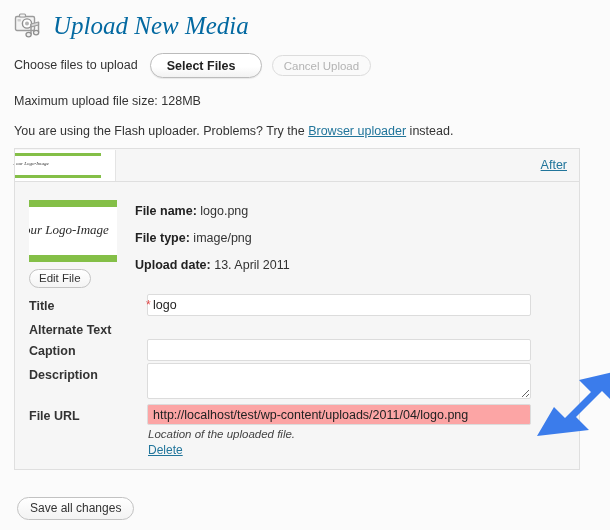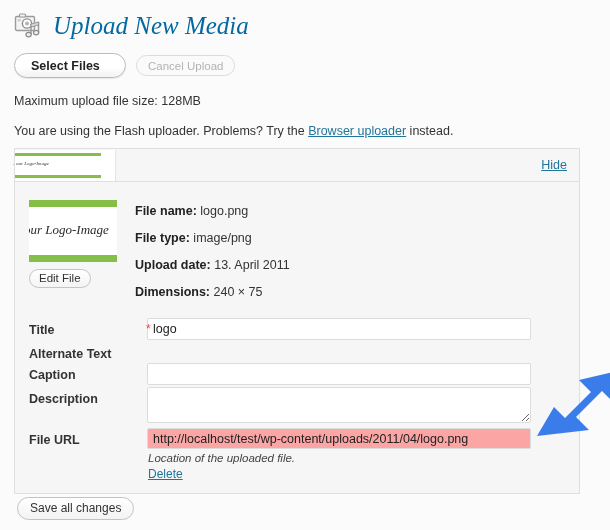--- a/index.html
+++ b/index.html
@@ -337,41 +337,42 @@
       <path d="M24.5 11 L24.5 21.5" stroke="#9b9b9b" stroke-width="1.5" fill="none"></path>
       <path d="M17 13 L24.5 11 L24.5 14 L17 16 Z" fill="#d8d8d8" stroke="#9b9b9b" stroke-width="1.2" stroke-linejoin="round"></path>
       <ellipse cx="14.6" cy="23.6" rx="2.6" ry="2.2" fill="#f0f0f0" stroke="#8f8f8f" stroke-width="1.3"></ellipse>
       <ellipse cx="22.1" cy="21.6" rx="2.6" ry="2.2" fill="#f0f0f0" stroke="#8f8f8f" stroke-width="1.3"></ellipse>
     </svg>
   </div>
   <div class="page-title">Upload New Media</div>
 </div>
 
 <div class="choose-row">
+  <span class="choose-label">Choose files to upload</span>
   <div class="btn-select">Select Files</div>
   <div class="btn-cancel">Cancel Upload</div>
 </div>
 
 <div class="info-line info-max">Maximum upload file size: 128MB</div>
 
 <div class="info-line info-flash">
   <span>You are using the Flash uploader. Problems? Try the </span><a class="link" href="#">Browser uploader</a><span> instead.</span>
 </div>
 
 <div class="info-line info-after">After a file has been uploaded, you can add titles and descriptions.</div>
 
 <div class="panel">
 
   <div class="panel-bar">
     <div class="panel-bar-thumb">
       <div class="mini-bar-top"></div>
       <div class="mini-text">our Logo-Image</div>
       <div class="mini-bar-bot"></div>
     </div>
-    <a class="link hide-link" href="#">Hide</a>
+    <a class="link hide-link" href="#">After</a>
   </div>
 
   <div class="panel-body">
 
     <div class="media-row">
       <div class="thumb-col">
         <div class="thumb">
           <div class="thumb-bar-top"></div>
           <div class="thumb-text">our Logo-Image</div>
           <div class="thumb-bar-bot"></div>
@@ -384,24 +385,20 @@
           <b>File name:</b>
           <span>logo.png</span>
         </div>
         <div class="meta-line">
           <b>File type:</b>
           <span>image/png</span>
         </div>
         <div class="meta-line">
           <b>Upload date:</b>
           <span>13. April 2011</span>
-        </div>
-        <div class="meta-line">
-          <b>Dimensions:</b>
-          <span>240 × 75</span>
         </div>
       </div>
     </div>
 
     <div class="form-rows">
 
       <div class="frow">
         <div class="flabel">Title</div>
         <div class="req-star">*</div>
         <div class="fctl">

